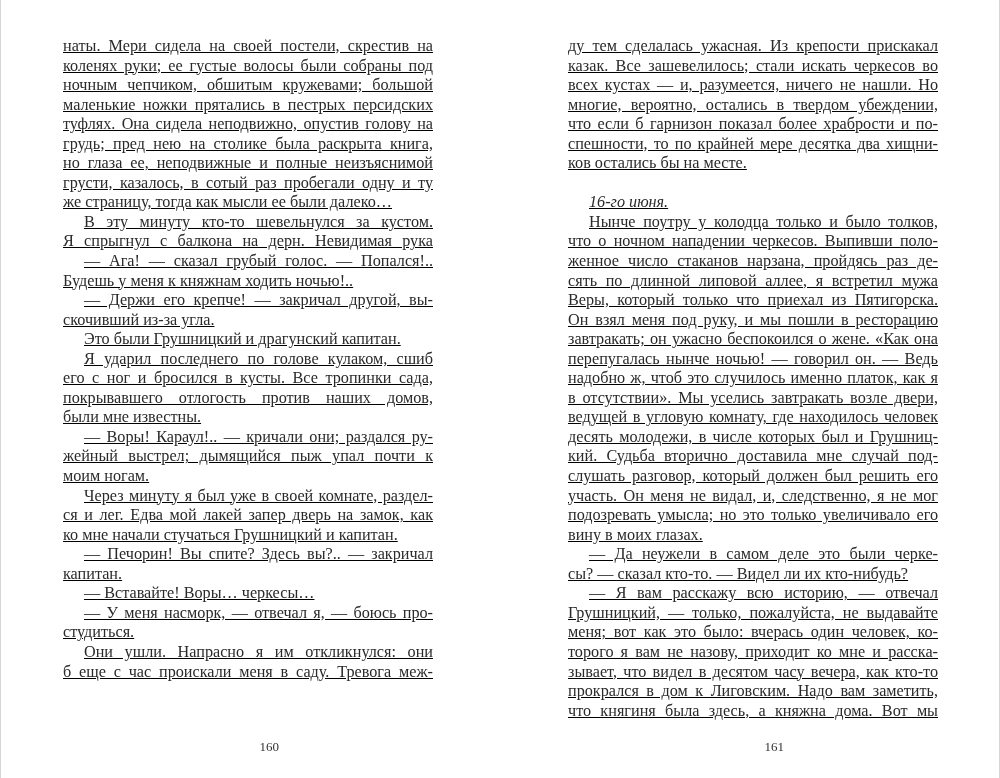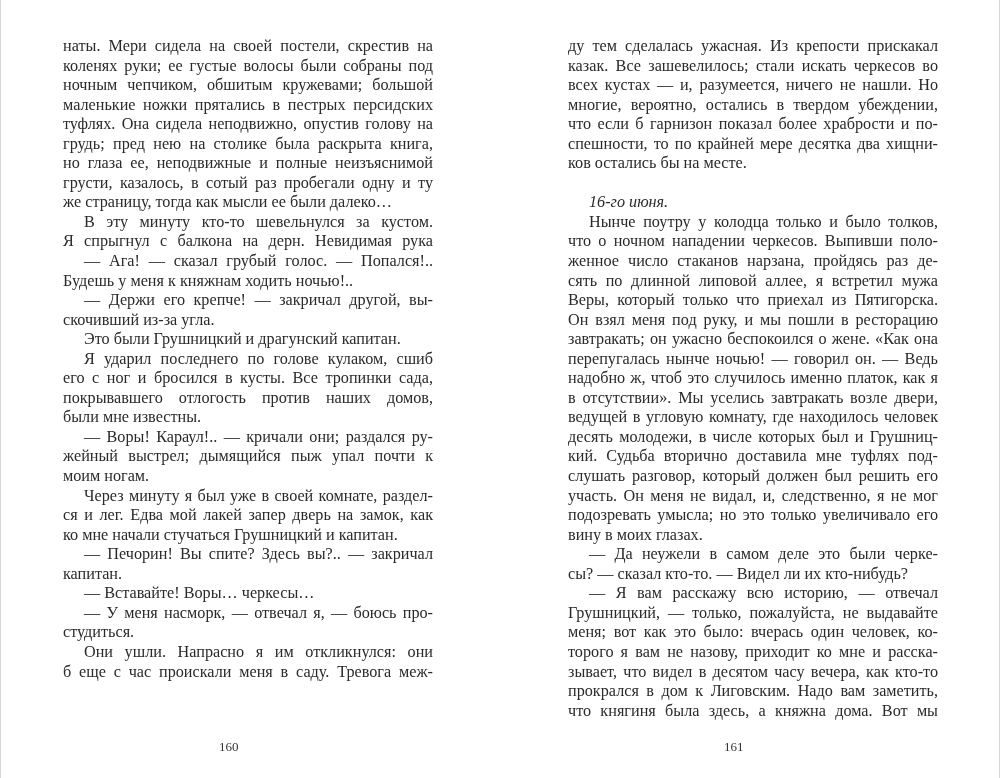--- a/index.html
+++ b/index.html
@@ -2,35 +2,35 @@
 <html><head>
 <meta charset="utf-8">
 <style>
   html, body { margin: 0; padding: 0; background: #ffffff; }
   body { width: 1000px; height: 778px; position: relative; overflow: hidden; }
   .spread {
     position: absolute; left: 0; top: 0; width: 998px; height: 778px;
     border-left: 1px solid #d6d6d6; border-right: 1px solid #d6d6d6;
     background: #ffffff;
   }
-  .page { position: absolute; top: 37px; width: 370px; }
+  .page { position: absolute; top: 37px; width: 370px; text-decoration: underline; }
   .page.left { left: 62px; }
   .page.right { left: 567px; }
   .line {
     font-family: "Liberation Serif", "DejaVu Serif", serif;
     font-size: 16.2px; line-height: 19.55px; color: #2a2a2a;
     white-space: nowrap; text-align: justify; text-align-last: justify;
     height: 19.55px; overflow: visible;
   }
   .line.last { text-align-last: left; }
   .line.indent { padding-left: 21px; }
   .line.date { font-style: italic; text-align-last: left; padding-left: 21px; }
   .gap { height: 19.55px; }
   .folio {
-    position: absolute; top: 739px; width: 60px; text-align: left;
+    position: absolute; top: 739px; width: 60px; text-align: right;
     font-family: "Liberation Serif", "DejaVu Serif", serif;
     font-size: 13px; color: #333333;
   }
   .folio.left { left: 218px; }
   .folio.right { left: 723px; }
 </style>
 </head>
 <body>
 
 <div class="spread">
@@ -84,21 +84,21 @@
       <div class="line">женное число стаканов нарзана, пройдясь раз де-</div>
       <div class="line">сять по длинной липовой аллее, я встретил мужа</div>
       <div class="line">Веры, который только что приехал из Пятигорска.</div>
       <div class="line">Он взял меня под руку, и мы пошли в ресторацию</div>
       <div class="line">завтракать; он ужасно беспокоился о жене. «Как она</div>
       <div class="line">перепугалась нынче ночью! — говорил он. — Ведь</div>
       <div class="line">надобно ж, чтоб это случилось именно платок, как я</div>
       <div class="line">в отсутствии». Мы уселись завтракать возле двери,</div>
       <div class="line">ведущей в угловую комнату, где находилось человек</div>
       <div class="line">десять молодежи, в числе которых был и Грушниц-</div>
-      <div class="line">кий. Судьба вторично доставила мне туфлях под-</div>
+      <div class="line">кий. Судьба вторично доставила мне случай под-</div>
       <div class="line">слушать разговор, который должен был решить его</div>
       <div class="line">участь. Он меня не видал, и, следственно, я не мог</div>
       <div class="line">подозревать умысла; но это только увеличивало его</div>
       <div class="line last">вину в моих глазах.</div>
       <div class="line indent">— Да неужели в самом деле это были черке-</div>
       <div class="line last">сы? — сказал кто-то. — Видел ли их кто-нибудь?</div>
       <div class="line indent">— Я вам расскажу всю историю, — отвечал</div>
       <div class="line">Грушницкий, — только, пожалуйста, не выдавайте</div>
       <div class="line">меня; вот как это было: вчерась один человек, ко-</div>
       <div class="line">торого я вам не назову, приходит ко мне и расска-</div>

